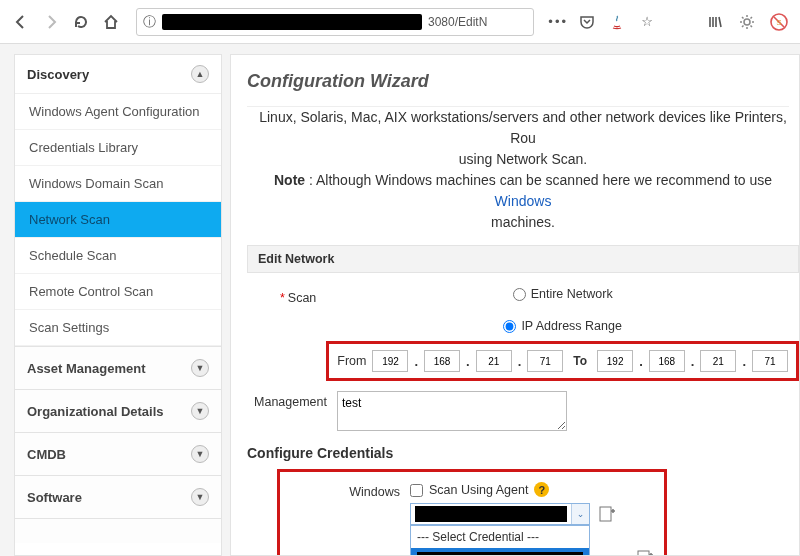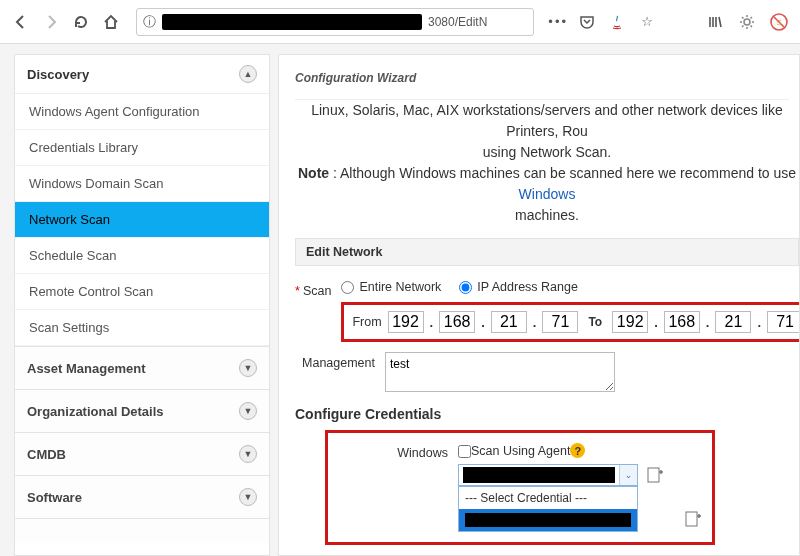--- a/index.html
+++ b/index.html
@@ -14,58 +14,58 @@
   .urlbar .blackbox { flex: 1; height: 16px; background: #000; border-radius: 2px; max-width: 260px; }
   .urlbar .tail { color: #555; font-size: 12px; }
   .right-icons { display:flex; gap:10px; align-items:center; }
   .dots { letter-spacing: 2px; color:#555; }
   .spacer { width: 30px; }
   .star { color:#555; }
 
   .content { display: flex; height: calc(556px - 44px); background: #f4f4f4; padding: 10px 0 0 14px; gap: 8px; }
 
   
-  .sidebar { width: 256px; background: #fff; border: 1px solid #e3e3e3; font-size: 13px; }
+  .sidebar { width: 208px; background: #fff; border: 1px solid #e3e3e3; font-size: 13px; }
   .sb-header { display:flex; align-items:center; justify-content:space-between; padding: 10px 12px; font-weight: bold; color:#333; border-bottom:1px solid #eee; cursor:pointer; }
   .sb-header .chev { width:18px;height:18px;border-radius:50%;border:1px solid #bbb;background:#eee;display:flex;align-items:center;justify-content:center;font-size:9px;color:#555;}
   .sb-item { padding: 10px 14px; color:#555; border-bottom:1px solid #f1f1f1; cursor:pointer; }
-  .sb-item.active { background:#0eaaf0; color:#000000; }
+  .sb-item.active { background:#0eaaf0; color:#0c4a6e; }
   .sb-section { display:flex; align-items:center; justify-content:space-between; padding:12px 12px; font-weight:bold; color:#444; border-top:1px solid #e3e3e3; background:#fdfdfd; cursor:pointer;}
   .sb-section .chev { width:18px;height:18px;border-radius:50%;border:1px solid #bbb;background:#eee;display:flex;align-items:center;justify-content:center;font-size:9px;color:#555;}
 
   
   .main { flex:1; background:#fff; border:1px solid #e3e3e3; padding: 10px 0 0 16px; overflow:hidden;}
-  .title { font-size:12px; font-style:italic; font-weight:bold; color:#555; padding: 6px 0 14px 0; border-bottom:1px solid #eee; margin-right:10px;}
+  .title { font-size:18px; font-style:italic; font-weight:bold; color:#555; padding: 6px 0 14px 0; border-bottom:1px solid #eee; margin-right:10px;}
   .subtitle { font-size:14px; font-weight:bold; margin:14px 0 8px; }
   .para { font-size:14px; color:#333; line-height:1.5;text-align:center; }
   .para .note { font-weight:bold; }
   .para .link { color:#1a5fbf; cursor:pointer; }
   .section-bar { background:#f3f3f3; border:1px solid #e3e3e3; padding:6px 10px; font-weight:bold; font-size:12.5px; margin:12px 0 14px; }
 
   .form-row { display:flex; align-items:flex-start; margin-bottom:10px; }
   .form-label { width:90px; text-align:right; padding-right:10px; padding-top:4px; font-size:12.5px; color:#333; }
   .req { color:#d00; margin-right:3px;}
-  .radio-row { display:flex; gap:18px; align-items:center; }
+  .radio-row { display:flex; gap:18px; align-items:center;flex-direction:column; }
   .radio-row label { font-size:12.5px; display:flex; align-items:center; gap:5px; cursor:pointer;}
   input[type=radio]{ width:13px;height:13px; }
 
   .ip-box { border:3px solid #cf1717; padding:6px 8px; display:flex; align-items:center; gap:6px; margin-top:8px; }
   .ip-label { font-size:12.5px; }
-  .octet { width:36px; height:22px; border:1px solid #bbb; text-align:center; font-size:16px; padding:2px; }
+  .octet { width:36px; height:22px; border:1px solid #bbb; text-align:center; font-size:10px; padding:2px; }
   .dot { font-weight:bold; }
   .to { font-weight:bold; margin:0 4px; font-size:12px;}
 
   textarea.desc { width:230px; height:40px; border:1px solid #bbb; font-size:12px; padding:4px; resize:both; font-family:Arial; }
 
   .cred-box { border:3px solid #cf1717; padding:10px 10px 6px 10px; margin-left:30px; width:390px; position:relative; }
   .cred-row { display:flex; align-items:flex-start; margin-bottom:8px; }
   .cred-label { width:120px; text-align:right; padding-right:10px; font-size:12.5px; padding-top:3px;}
   .cred-label.multi { line-height:1.3; }
   .cred-content { display:flex; flex-direction:column; gap:6px; }
-  .chk-row { display:flex; align-items:flex-end; gap:0; font-size:12.5px;}
+  .chk-row { display:flex; align-items:flex-end; gap:6px; font-size:12.5px;}
   .help { display:inline-flex; width:15px;height:15px;border-radius:50%;background:#f7b500;color:#333;align-items:center;justify-content:center;font-size:11px;font-weight:bold;}
   .combo-wrap { position:relative; display:flex; align-items:center; gap:8px;}
   .combo { width:180px; height:22px; border:1px solid #8bb4e0; display:flex; align-items:center; background:#fff;}
   .combo .val { flex:1; height:16px; margin:0 4px; background:#000; }
   .combo .dd { width:18px; height:100%; border-left:1px solid #b8cfe8; background:#eef4fb; display:flex;align-items:center;justify-content:center; font-size:9px;color:#4478b3; cursor:pointer;}
   .addicon { width:18px;height:18px; color:#666; cursor:pointer; display:flex;align-items:center;justify-content:center;}
   .dropdown { position:absolute; top:22px; left:0; width:180px; border:1px solid #8bb4e0; background:#fff; z-index:10;}
   .dropdown .opt { padding:4px 6px; font-size:12px; }
   .dropdown .opt.placeholder { color:#333; }
   .dropdown .opt.sel { background:#1a79d6; }

